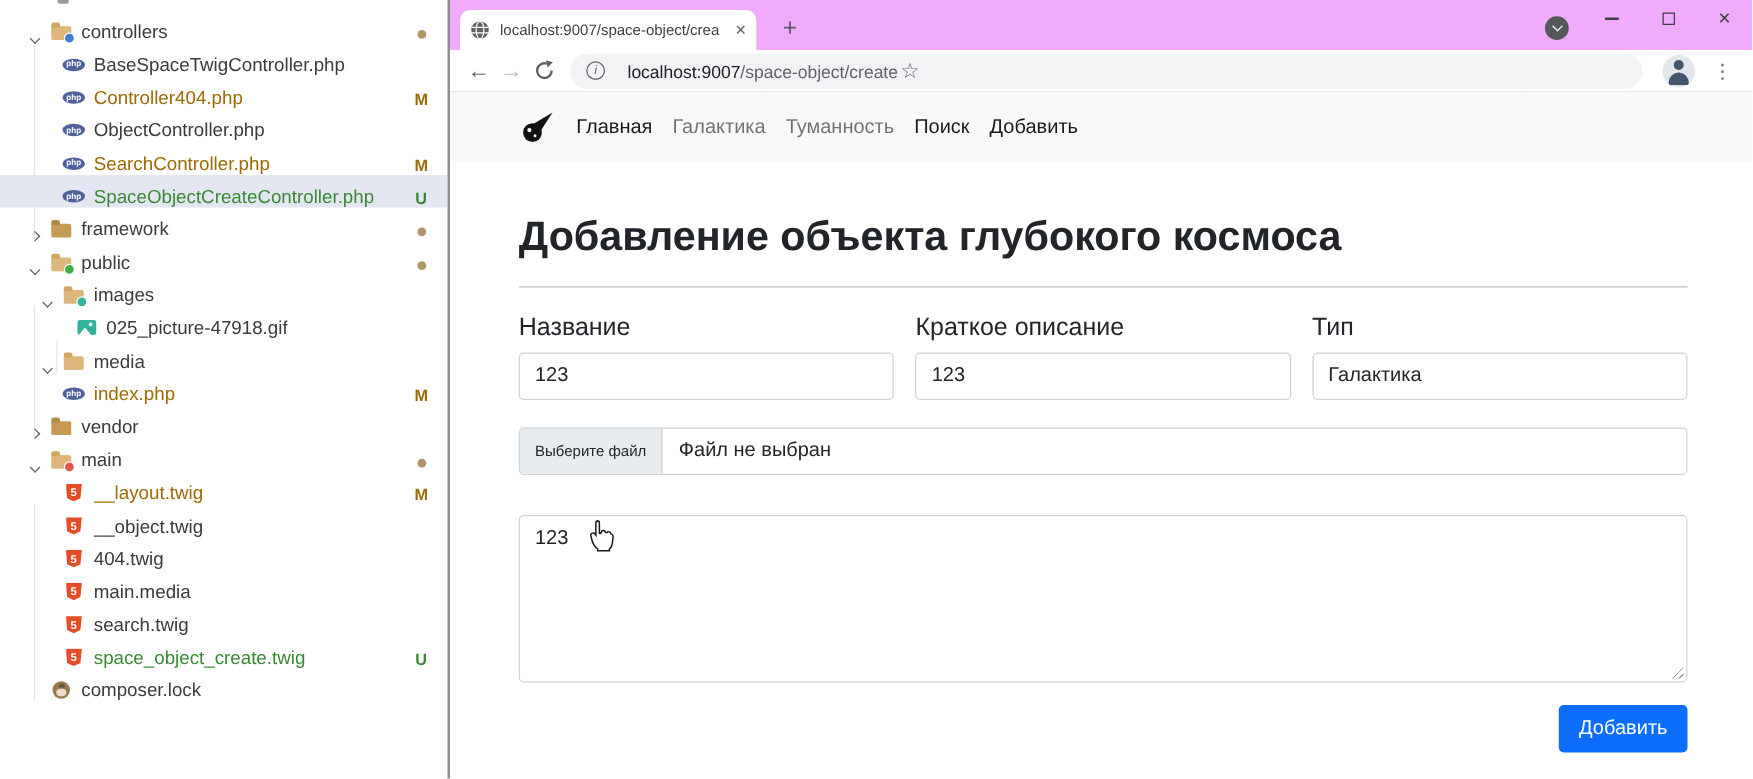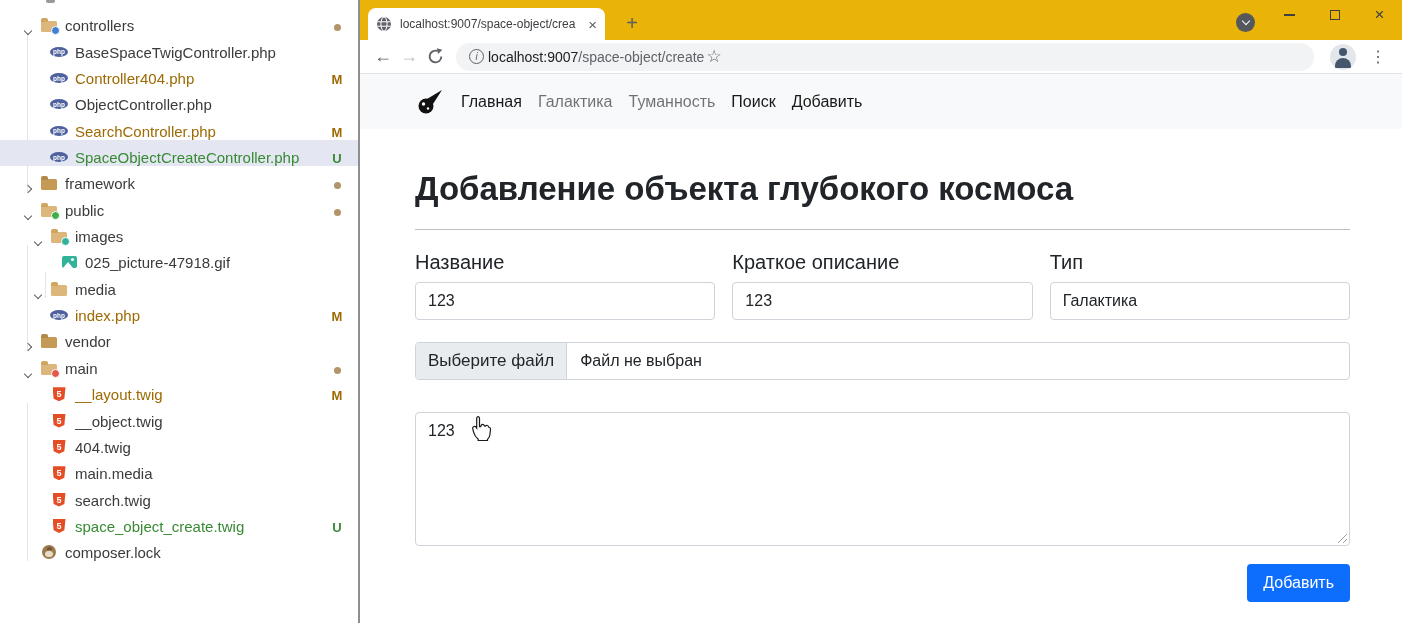--- a/index.html
+++ b/index.html
@@ -44,21 +44,21 @@
   .ic-image::after { content:""; position:absolute; bottom:0; left:1.5px; border-left:5px solid transparent;
                      border-right:5px solid transparent; border-bottom:6px solid #fff; }
   .ic-composer { width:14px; height:14px; border-radius:50%; background:#9c7a4e; position:relative; }
   .ic-composer::before { content:""; position:absolute; left:3px; top:5.5px; width:8px; height:6.5px; background:#e8dcc8; border-radius:45%; }
   .ic-composer::after { content:""; position:absolute; left:4.5px; top:1.5px; width:5px; height:3.5px; background:#6d5538; border-radius:50% 50% 0 0; }
 
   .divider { position:absolute; left:358px; top:0; width:2px; height:623px; background:#8e8e8e; }
 
   
   .browser { position:absolute; left:360px; top:0; width:1042px; height:623px; }
-  .tabstrip { position:relative; height:40px; background:#eab308; }
+  .tabstrip { position:relative; height:40px; background:#f0abfc; }
   .tab { position:absolute; left:8px; top:8px; width:237px; height:32px; background:#fff; border-radius:8px 8px 0 0;
          display:flex; align-items:center; padding:0 8px; }
   .tab-title { font-size:12px; color:#3c4043; margin-left:8px; flex:1; white-space:nowrap; overflow:hidden; }
   .tab-close { font-size:15px; color:#5f6368; margin-left:4px; line-height:1; cursor:pointer; }
   .newtab { position:absolute; left:258px; top:9px; width:28px; height:28px; display:flex; align-items:center;
             justify-content:center; font-size:20px; color:#5a5e62; cursor:pointer; }
   .circle-btn { position:absolute; left:876px; top:13px; width:19px; height:19px; border-radius:50%; background:#54585c;
                 display:flex; align-items:center; justify-content:center; cursor:pointer; }
   .circle-btn i { display:block; width:6px; height:6px; border-right:1.8px solid #fff; border-bottom:1.8px solid #fff;
                   transform:rotate(45deg); margin-top:-3px; }
@@ -69,21 +69,21 @@
   .wc-close { font-size:17px; }
 
   .toolbar { height:34px; background:#fff; display:flex; align-items:center; padding:0 10px; border-bottom:1px solid #dfe1e5; }
   .navbtn { width:26px; height:26px; display:flex; align-items:center; justify-content:center; font-size:18px;
             color:#5f6368; cursor:pointer; flex:none; }
   .navbtn.disabled { color:#bcc0c4; }
   .urlbar { flex:1; height:28px; background:#f1f3f4; border-radius:14px; margin:0 8px; display:flex;
             align-items:center; padding:0 13px; cursor:text; }
   .info-badge { width:15px; height:15px; border-radius:50%; border:1.4px solid #5f6368; color:#5f6368; font-size:10px;
                 display:flex; align-items:center; justify-content:center; flex:none; font-style:italic; }
-  .url-text { font-size:14px; margin-left:4px; white-space:nowrap; }
+  .url-text { font-size:14px; margin-left:18px; white-space:nowrap; }
   .url-host { color:#202124; } .url-path { color:#5f6368; }
   .star { font-size:17px; color:#5f6368; margin:0 6px 0 2px; cursor:pointer; }
   .avatar { width:26px; height:26px; border-radius:50%; background:#e3e7ec; margin:0 8px; position:relative;
             overflow:hidden; cursor:pointer; flex:none; }
   .avatar::before { content:""; position:absolute; top:4px; left:9px; width:8px; height:8px; border-radius:50%; background:#44566c; }
   .avatar::after { content:""; position:absolute; top:14px; left:5px; width:16px; height:10px; border-radius:8px 8px 0 0; background:#44566c; }
   .menu-dots { font-size:16px; color:#5f6368; margin:0 6px; cursor:pointer; }
 
   
   .page { position:relative; height:548px; background:#fff; }
@@ -98,21 +98,21 @@
   .rule { border:none; border-top:1px solid rgba(0,0,0,.25); margin-top:21px; }
   .form-row { margin-top:21px; display:grid; grid-template-columns:repeat(3,1fr); column-gap:17px; }
   .flabel { display:block; font-size:20px; color:#212529; margin-bottom:8px; }
   .form-control { width:100%; height:38px; border:1px solid #ced4da; border-radius:4px; padding:0 12px;
                   font-size:16px; color:#212529; font-family:"Liberation Sans",sans-serif; background:#fff; }
   .select-box { display:flex; align-items:center; cursor:pointer; }
   .image-group { margin-top:22px; }
   .file-input { margin-top:8px; height:38px; border:1px solid #ced4da; border-radius:4px; display:flex;
                 overflow:hidden; background:#fff; cursor:pointer; }
   .file-btn { background:#e9ecef; border-right:1px solid #ced4da; display:flex; align-items:center;
-              padding:0 12px; font-size:17px; color:#212529; flex:none; }
+              padding:0 12px; font-size:12px; color:#212529; flex:none; }
   .file-status { display:flex; align-items:center; padding:0 13px; font-size:16px; color:#212529; }
   .ta-wrap { margin-top:32px; position:relative; }
   textarea.form-area { width:100%; height:134px; border:1px solid #ced4da; border-radius:4px; padding:9px 12px;
                        font-size:16px; color:#212529; font-family:"Liberation Sans",sans-serif; resize:none; display:block; }
   .ta-grip { position:absolute; right:3px; bottom:3px; width:11px; height:11px; pointer-events:none;
              background:repeating-linear-gradient(-45deg, transparent, transparent 2.5px, #9aa0a6 2.5px, #9aa0a6 3.5px);
              clip-path:polygon(100% 0,100% 100%,0 100%); }
   .submit-row { margin-top:18px; display:flex; justify-content:flex-end; }
   .btn-primary { height:38px; padding:0 16px; background:#0d6efd; color:#fff; border:none; border-radius:4px;
                  font-size:16px; font-family:"Liberation Sans",sans-serif; cursor:pointer; }

